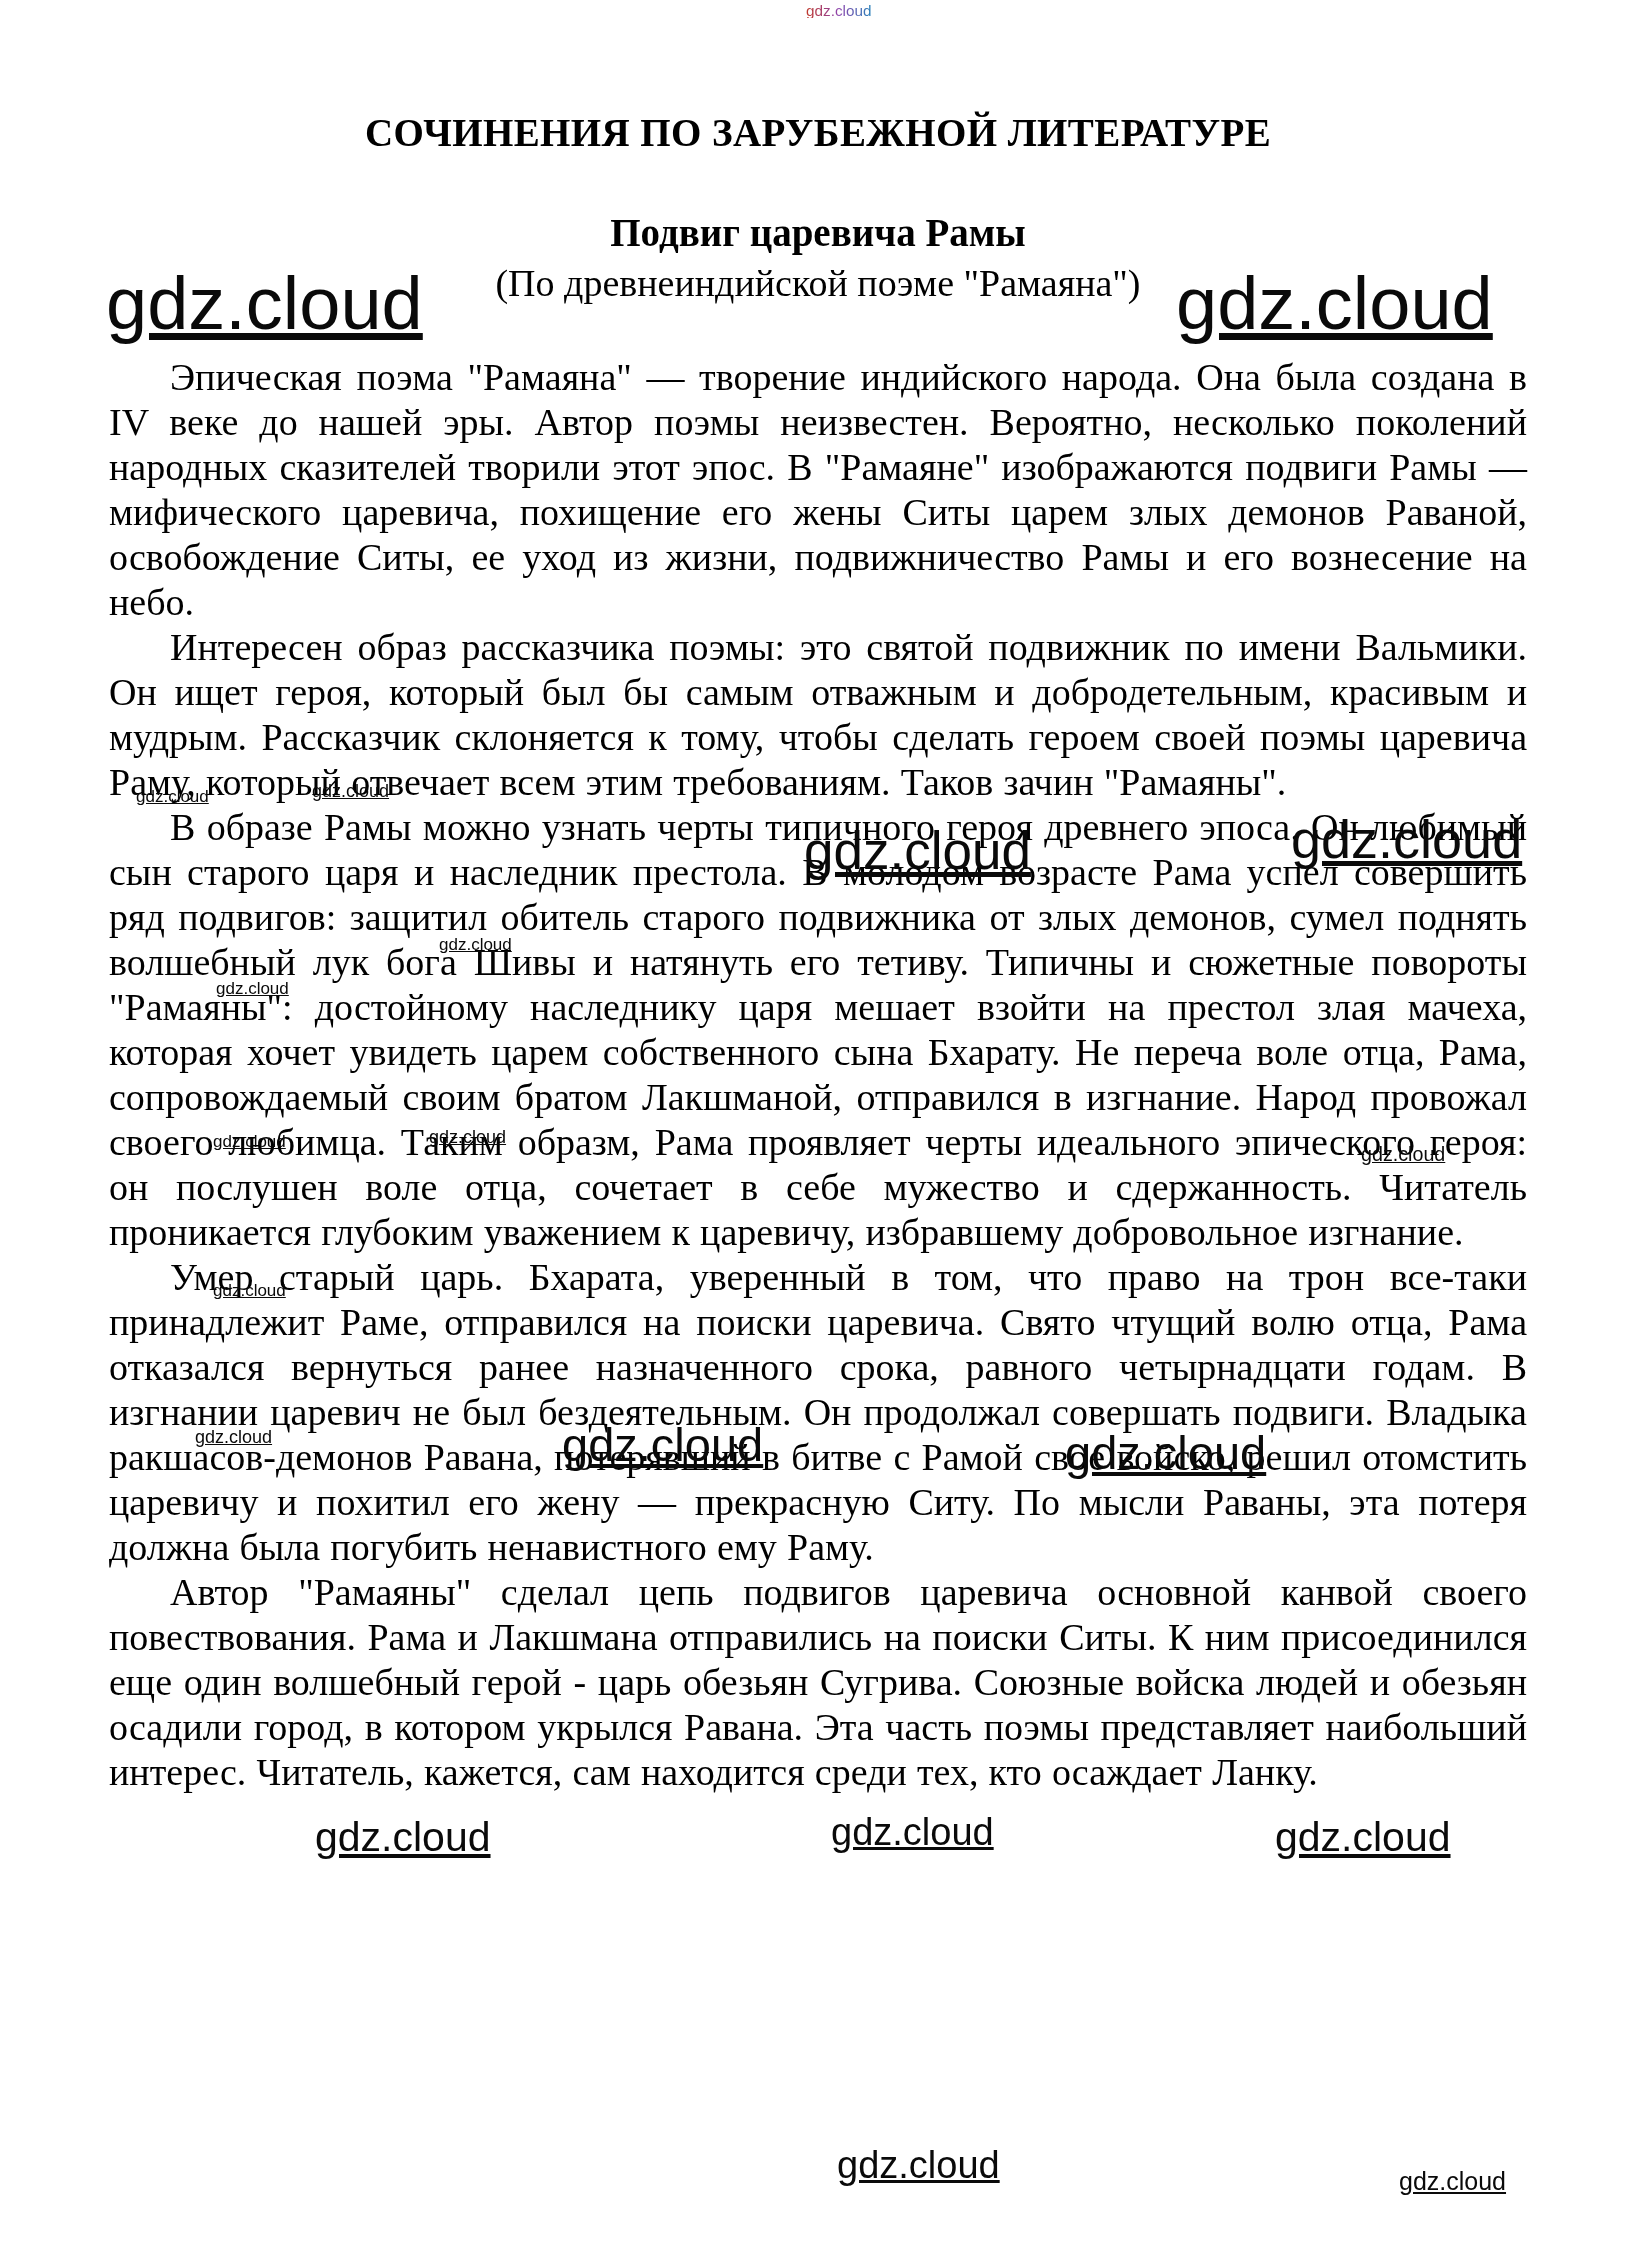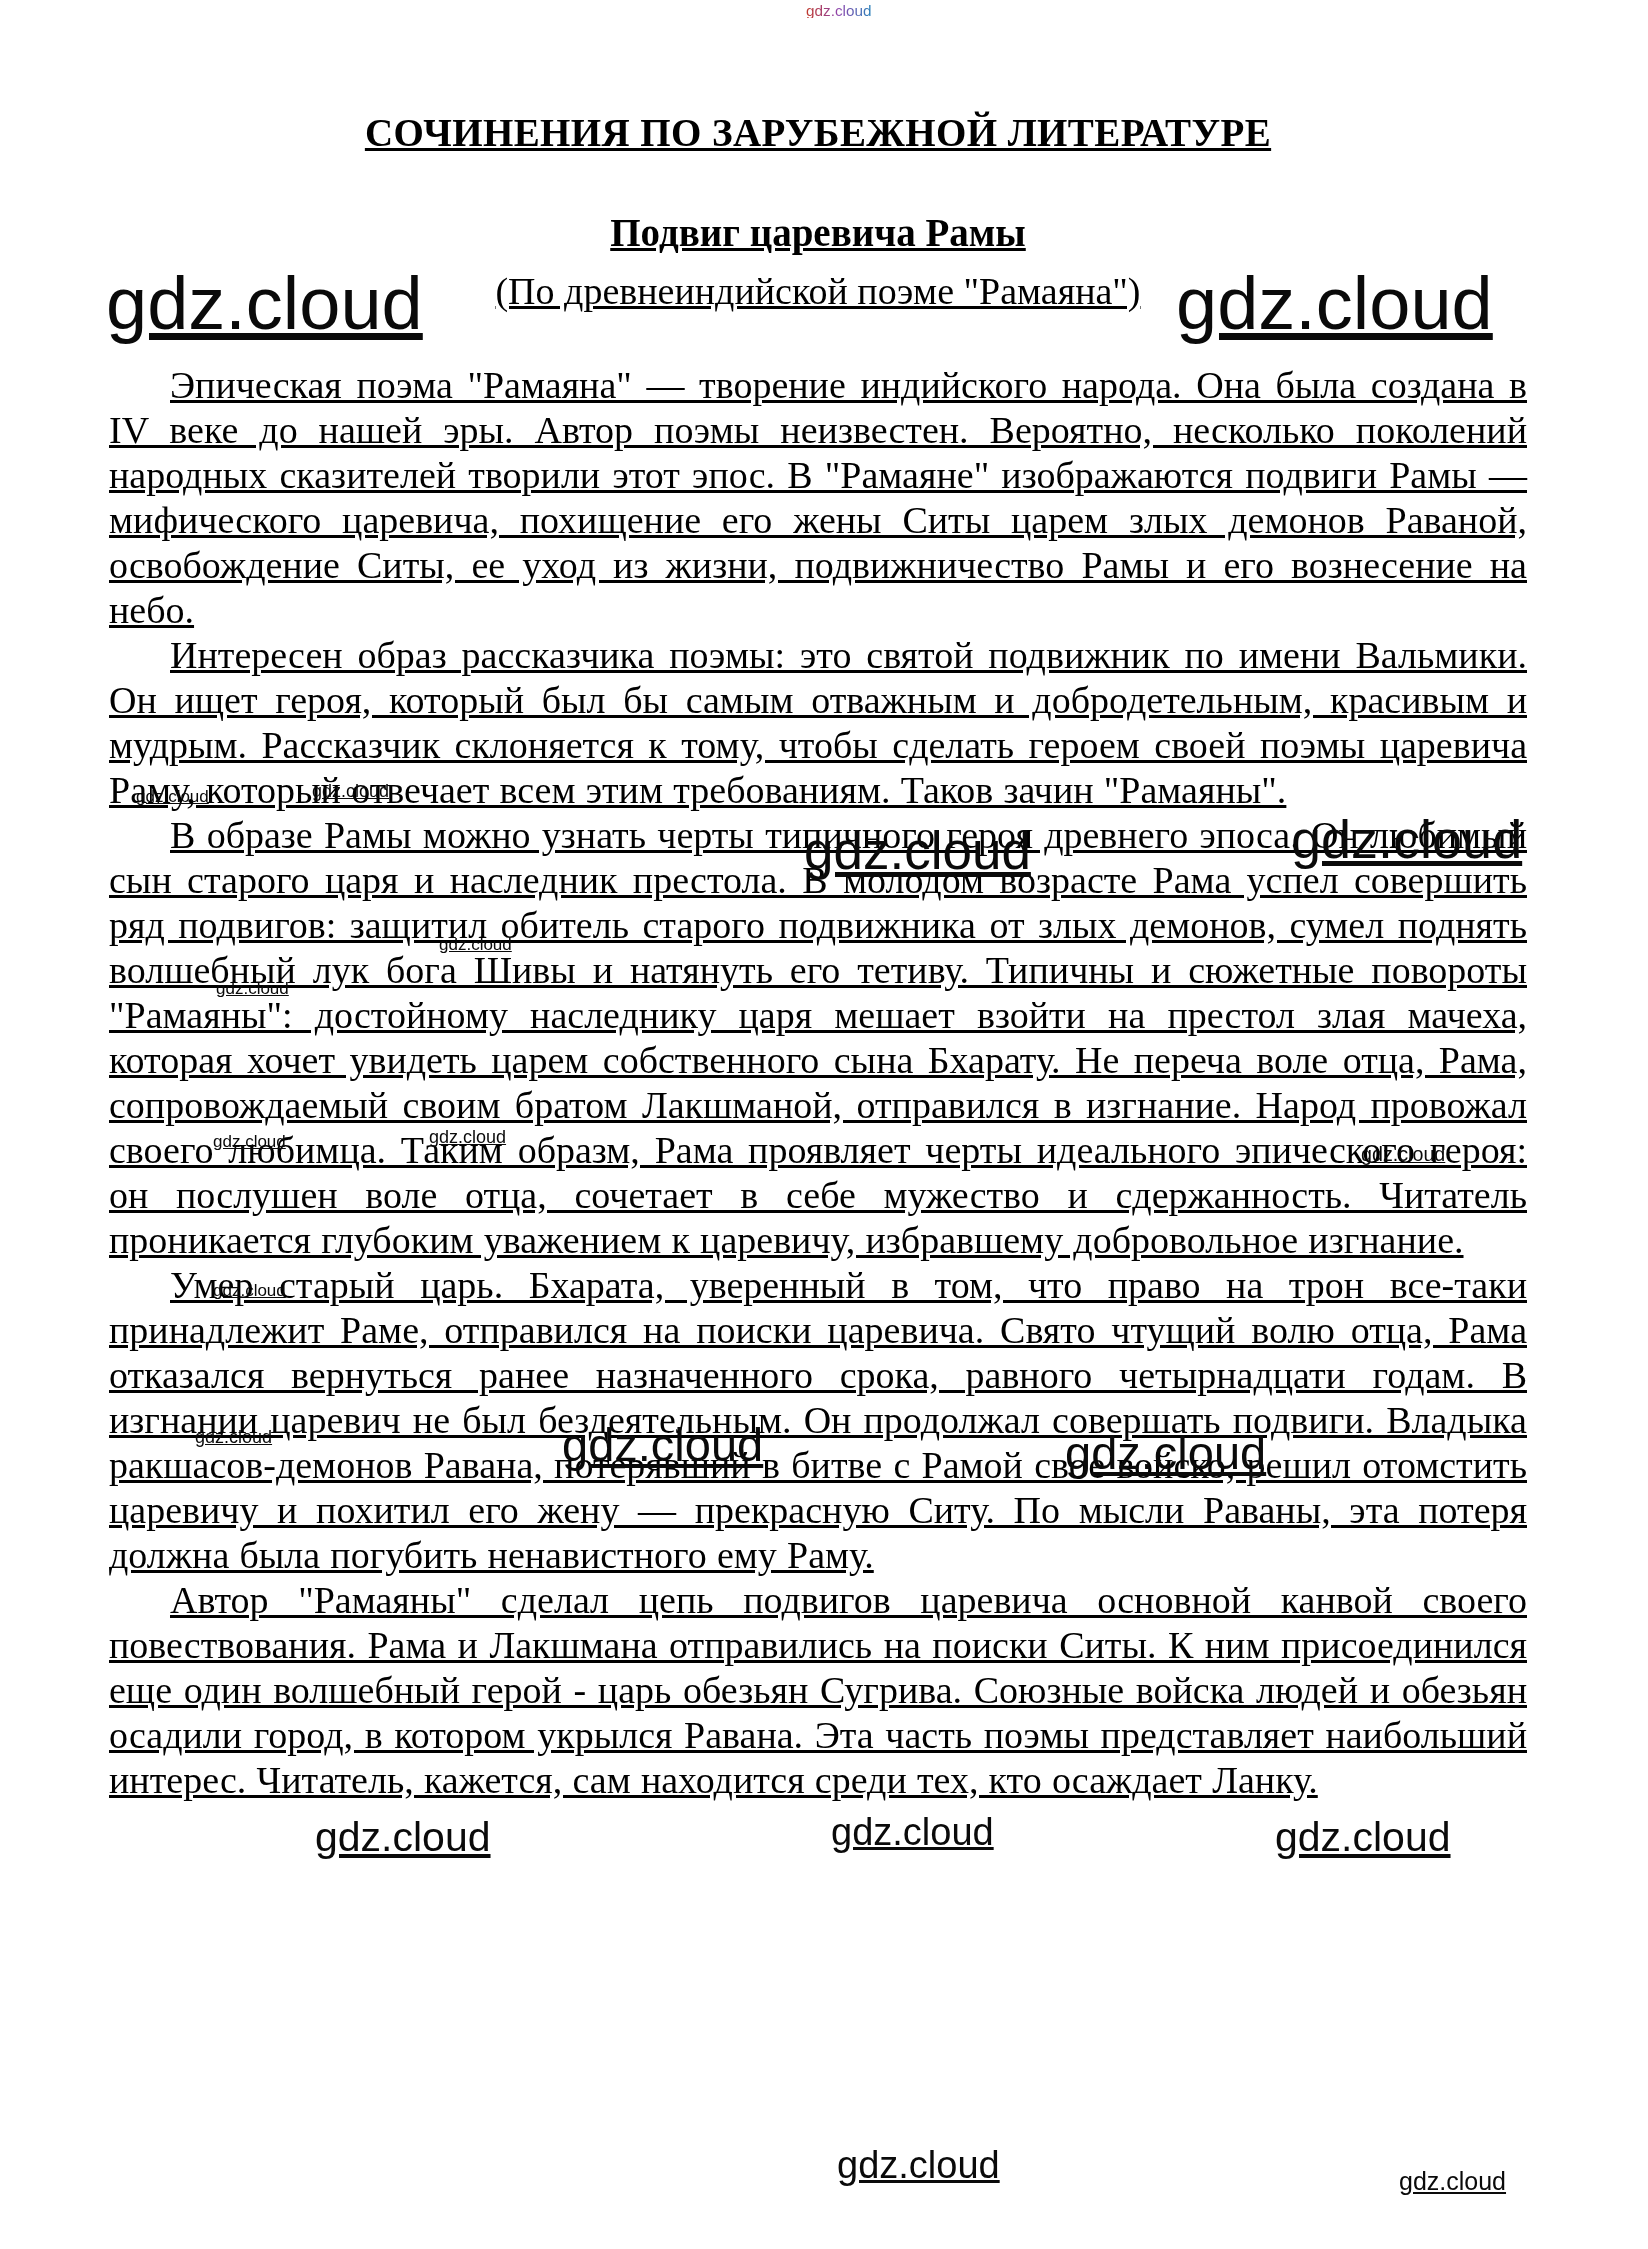--- a/index.html
+++ b/index.html
@@ -6,26 +6,26 @@
   .page {
     position: relative;
     width: 1649px;
     height: 2250px;
     background: #ffffff;
     overflow: hidden;
     font-family: "Liberation Serif", "DejaVu Serif", serif;
     color: #000;
     margin: 0 auto;
   }
-  .content { position: absolute; left: 109px; right: 122px; top: 109px; text-decoration: underline; }
+  .content { position: absolute; left: 109px; right: 122px; top: 109px; }
   .doc-header {
     text-align: center; font-size: 39px; font-weight: bold;
     line-height: 47px; margin: 0 0 53px 0; letter-spacing: 0.4px;
   }
-  .doc-title { text-align: center; font-size: 39px; font-weight: bold; line-height: 47px; margin: 12px; }
+  .doc-title { text-align: center; font-size: 39px; font-weight: bold; line-height: 47px; margin: 4px; }
   .doc-subtitle { text-align: center; font-size: 38px; line-height: 47px; margin: 0 0 48px 0; }
   .para {
     font-size: 38px; line-height: 45px; text-align: justify;
     text-indent: 61px; margin: 0; word-spacing: 0.7px;
   }
   .wm {
     position: absolute;
     font-family: "Liberation Sans", "DejaVu Sans", sans-serif;
     color: #0a0a0a; white-space: nowrap; line-height: 1; text-decoration: underline;
   }

